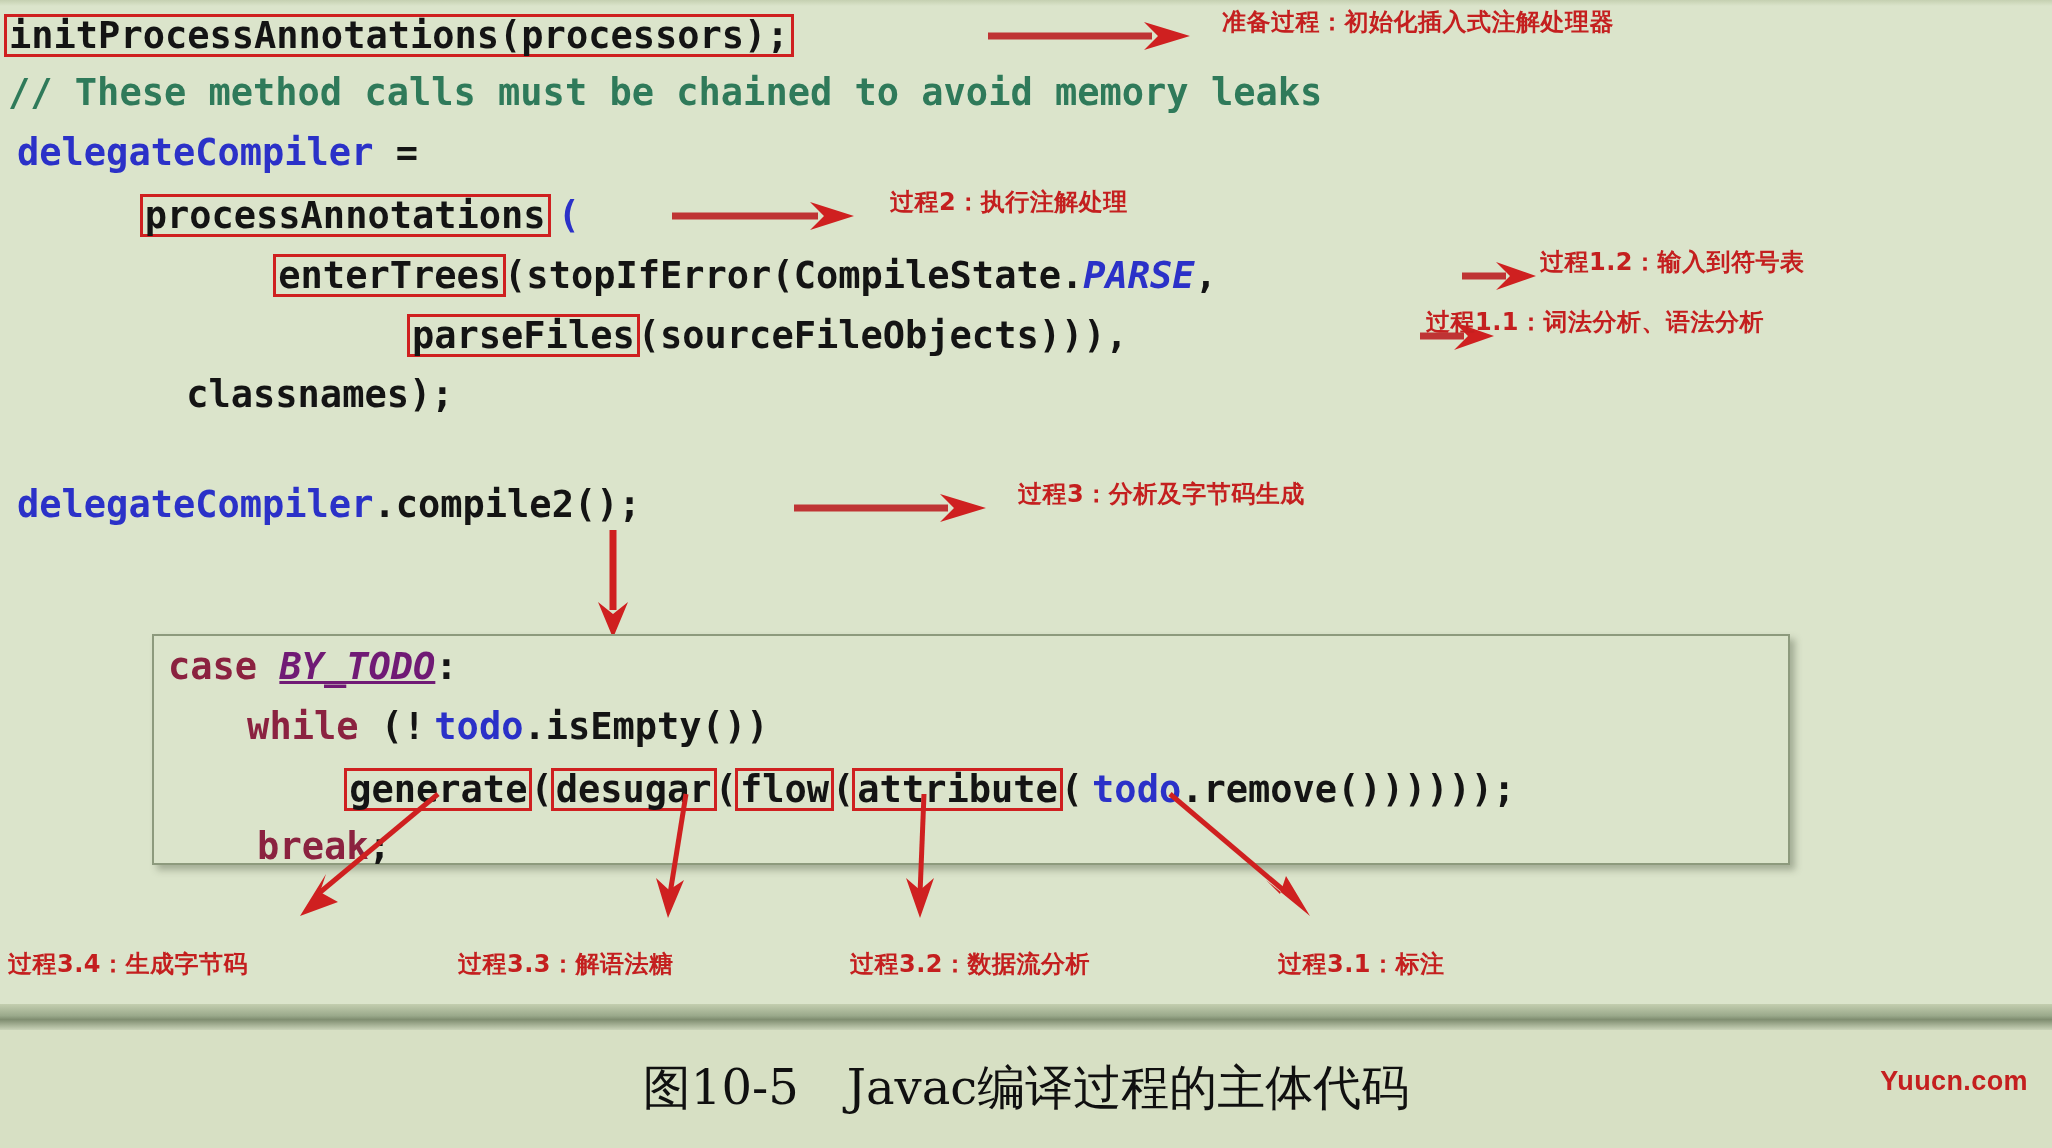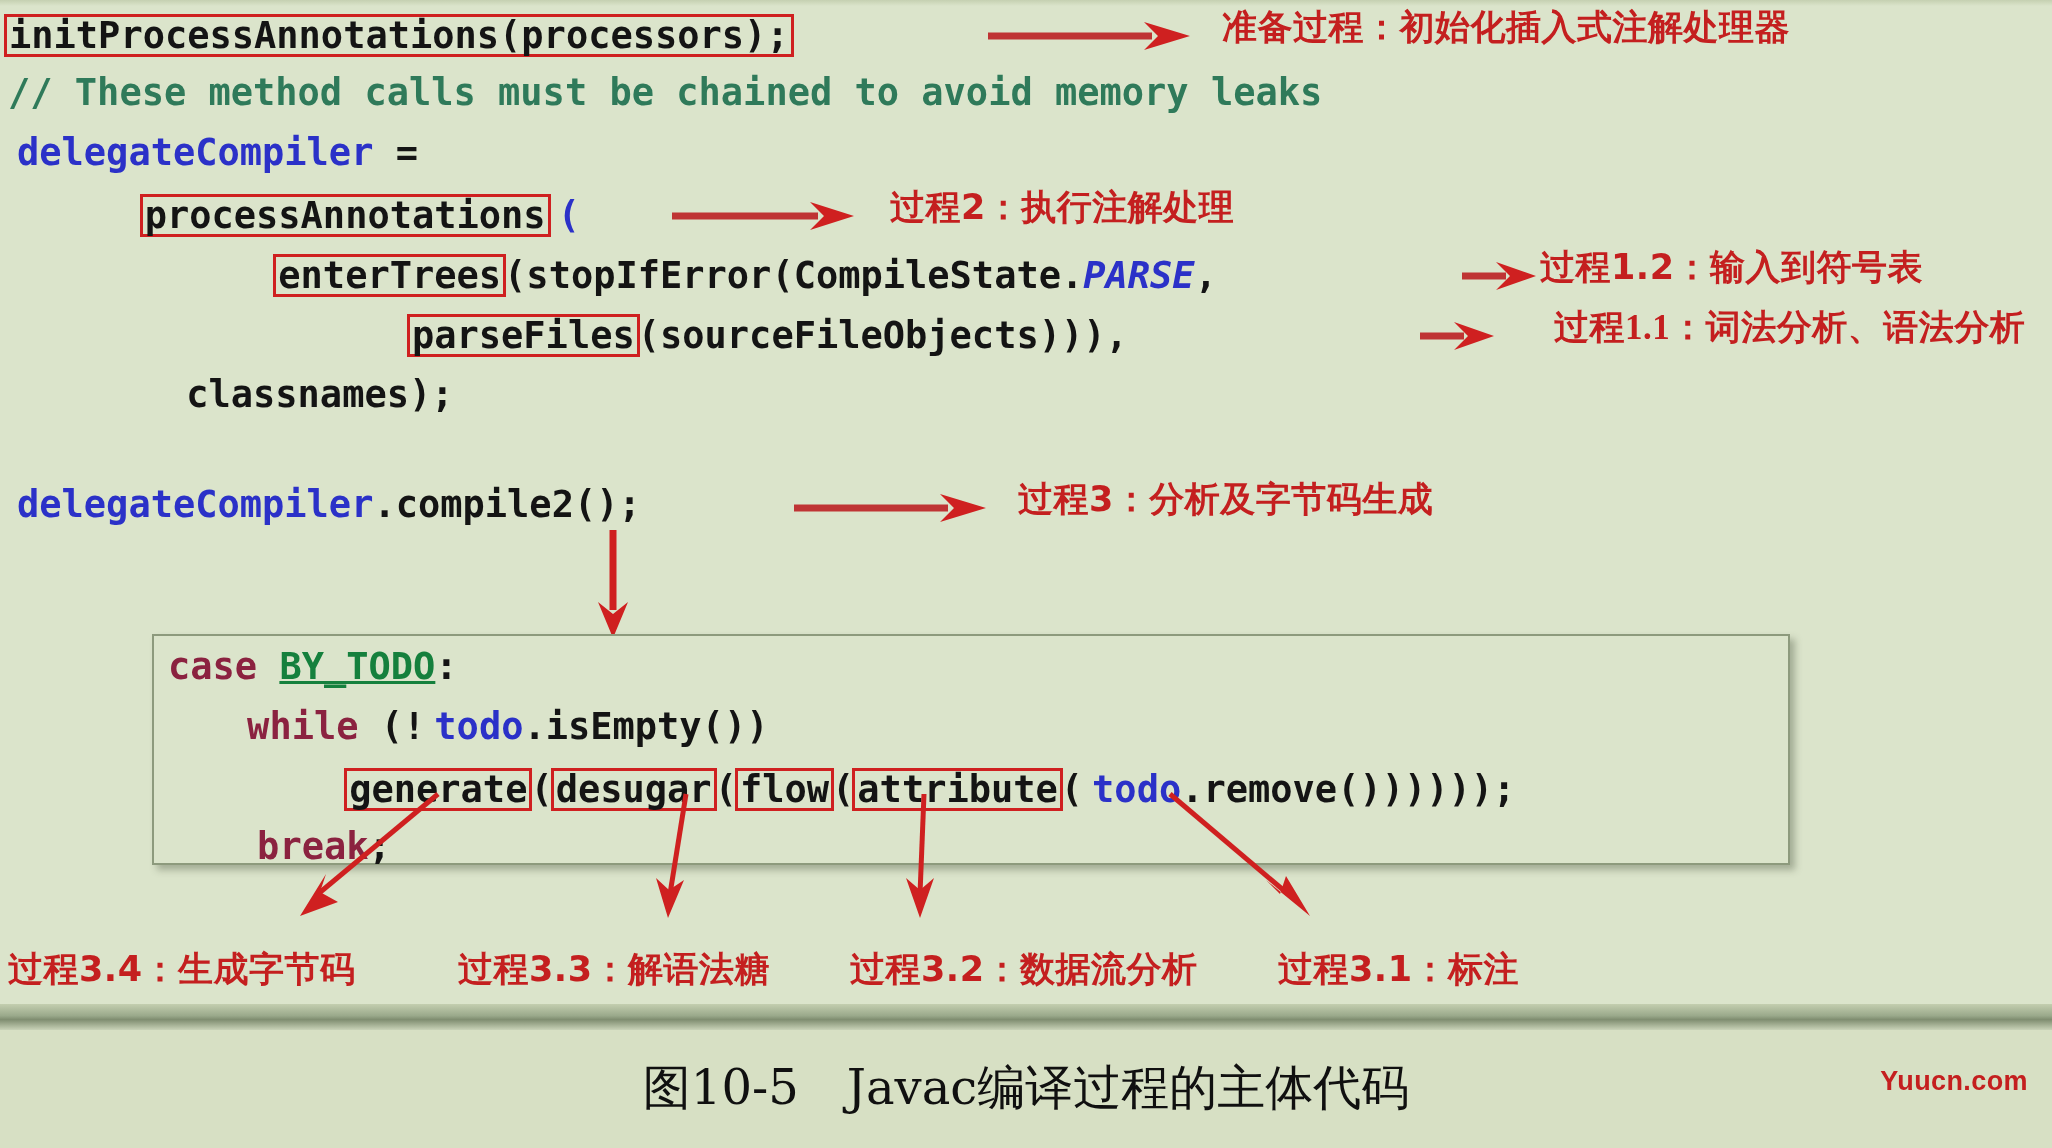--- a/index.html
+++ b/index.html
@@ -43,39 +43,39 @@
     font-size: 37px;
     font-weight: bold;
     line-height: 1;
     white-space: pre;
     color: #1a1a1a;
     letter-spacing: 0px;
   }
   .c-comment { color: #2f7a5a; font-weight: bold; }
   .c-var     { color: #2b31c8; margin-left: 9px; }
   .c-kw      { color: #8b2240; }
-  .c-const   { color: #15803d; text-decoration: underline; }
+  .c-const   { color: #701a75; font-style: italic; text-decoration: underline; }
   .c-const2  { color: #2b31c8; font-style: italic; }
   .c-plain   { color: #141414; }
 
   
   .hl {
     display: inline-block;
     border: 3px solid #cf2020;
     padding: 0 2px;
     margin: 0 -2px;
     line-height: 1;
     background: transparent;
   }
 
   
   .note {
     position: absolute;
     font-family: "DejaVu Sans", "Liberation Sans", sans-serif;
-    font-size: 35px;
+    font-size: 24px;
     font-weight: bold;
     color: #c41f1f;
     white-space: pre;
     line-height: 1;
     letter-spacing: 0.5px;
   }
 
   
   .arrow-svg { position: absolute; overflow: visible; }
 
@@ -150,21 +150,21 @@
       <polygon points="36,4 76,18 36,32 50,18" fill="#cf2020"></polygon>
     </svg>
     <div class="note" style="left:1540px; top:250px;">过程1.2：输入到符号表</div>
 
     <div class="code" style="left:8px; top:314px;"><span>                  </span><span class="hl c-plain">parseFiles</span><span class="c-plain">(sourceFileObjects))),</span></div>
 
     <svg class="arrow-svg" style="left:1418px; top:318px;" width="78" height="36" viewBox="0 0 78 36">
       <line x1="2" y1="18" x2="46" y2="18" stroke="#bf3434" stroke-width="7"></line>
       <polygon points="36,4 76,18 36,32 50,18" fill="#cf2020"></polygon>
     </svg>
-    <div class="note" style="left:1554px; top:310px;font-family:Liberation Serif, serif;">过程1.1：词法分析、语法分析</div>
+    <div class="note" style="left:1426px; top:310px;">过程1.1：词法分析、语法分析</div>
 
     <div class="code" style="left:8px; top:376px;"><span>        </span><span class="c-plain">classnames);</span></div>
 
     <div class="code" style="left:8px; top:486px;"><span class="c-var">delegateCompiler</span><span class="c-plain">.compile2();</span></div>
 
     <svg class="arrow-svg" style="left:790px; top:490px;" width="200" height="36" viewBox="0 0 200 36">
       <line x1="4" y1="18" x2="158" y2="18" stroke="#bf3434" stroke-width="7"></line>
       <polygon points="150,4 196,18 150,32 164,18" fill="#cf2020"></polygon>
     </svg>
     <div class="note" style="left:1018px; top:482px;">过程3：分析及字节码生成</div>

